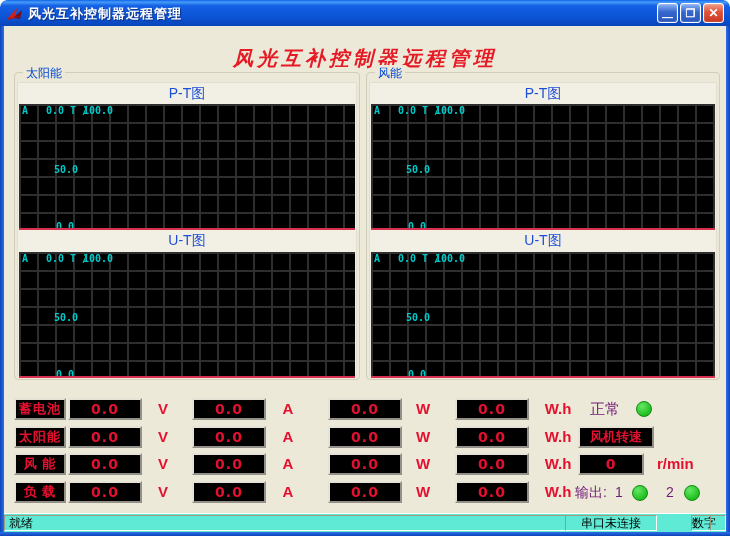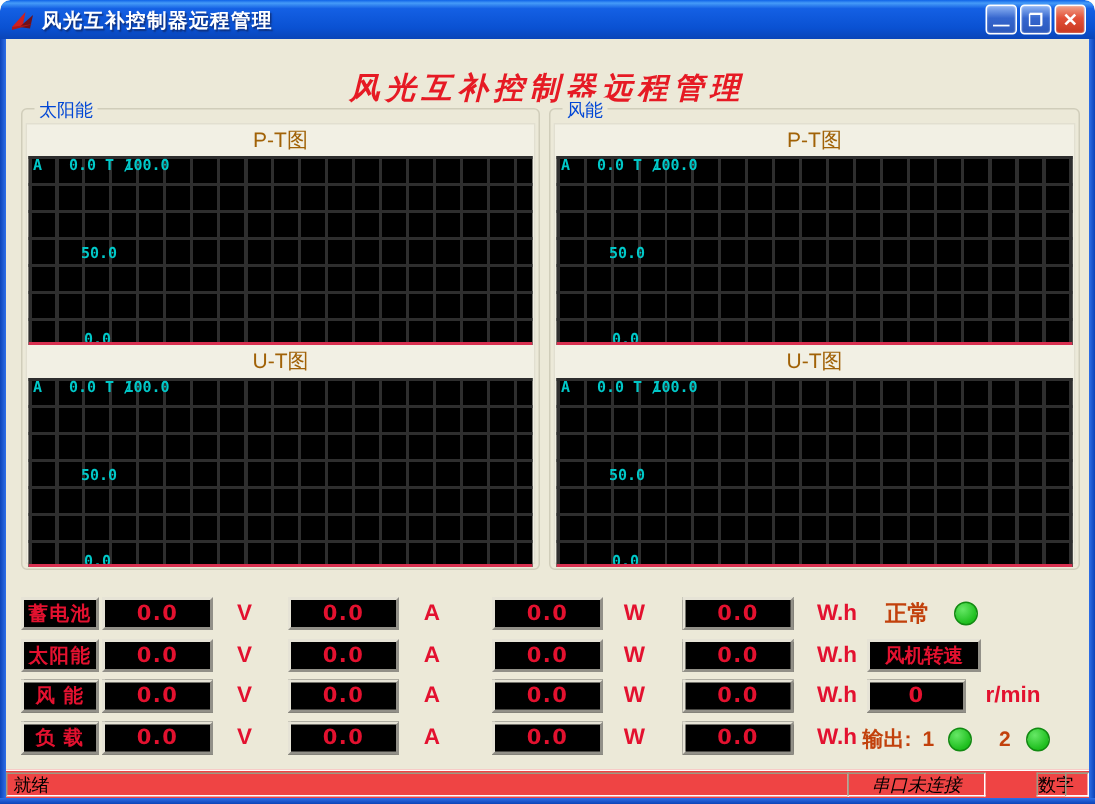--- a/index.html
+++ b/index.html
@@ -27,21 +27,21 @@
   .menuitem{padding:0 9px;height:100%;display:flex;align-items:center;cursor:default;}
   
   .heading{position:absolute;top:45px;left:0;right:0;text-align:center;color:#E61A24;
     font-family:"DejaVu Serif",serif;font-style:italic;font-weight:bold;font-size:20px;letter-spacing:4px;}
   
   .group{position:absolute;top:72px;height:308px;border:1px solid #D0CDBA;border-radius:4px;box-sizing:border-box;}
   .group.left{left:14px;width:346px;}
   .group.right{left:366px;width:354px;}
   .glabel{position:absolute;top:-8px;left:8px;background:#ECE9D8;padding:0 3px;color:#0046D5;font-size:12px;}
   .card{position:absolute;left:2px;right:2px;top:9px;bottom:3px;background:#F2F0E4;border:1px solid #E2DFD0;box-sizing:border-box;}
-  .ctitle{position:absolute;left:0;right:0;height:21px;text-align:center;font-size:14px;color:#a16207;line-height:21px;}
+  .ctitle{position:absolute;left:0;right:0;height:21px;text-align:center;font-size:14px;color:#1d4ed8;line-height:21px;}
   .ctitle.t1{top:0;}
   .ctitle.t2{top:147px;}
   .chart{position:absolute;left:1px;right:1px;height:126px;background-color:#000;overflow:hidden;
     background-image:repeating-linear-gradient(to right,#2E2E2E 0 2px,transparent 2px 18px),
                      repeating-linear-gradient(to bottom,#2E2E2E 0 2px,transparent 2px 18px);}
   .chart.c1{top:21px;}
   .chart.c2{top:169px;}
   .chart::after{content:"";position:absolute;left:0;right:0;bottom:0;height:2px;background:#D83050;}
   .cl{position:absolute;color:#00C8C8;font-family:"DejaVu Sans Mono",monospace;font-size:10px;font-weight:bold;white-space:nowrap;}
   .cl.a{top:1px;left:3px;}
@@ -59,30 +59,30 @@
   .disp.d2{left:192px;width:70px;}
   .disp.d3{left:328px;width:70px;}
   .disp.d4{left:455px;width:70px;}
   .unit{position:absolute;top:2px;color:#E3112F;font-weight:bold;font-size:15px;text-align:center;}
   .unit.u1{left:145px;width:36px;}
   .unit.u2{left:270px;width:36px;}
   .unit.u3{left:405px;width:36px;}
   .unit.u4{left:535px;width:46px;}
   .led{position:absolute;width:14px;height:14px;border-radius:50%;border:1px solid #128A12;
     background:radial-gradient(circle at 35% 30%,#66E866,#1FBF1F 70%);}
-  .blacktext{position:absolute;color:#c2410c;font-weight:bold;font-size:15px;}
+  .blacktext{position:absolute;color:#701a75;font-weight:normal;font-size:15px;}
   .fanbox{left:578px;width:72px;font-size:13px;letter-spacing:0;}
   .fandisp{left:578px;width:62px;}
   .runit{position:absolute;left:657px;top:2px;color:#E3112F;font-weight:bold;font-size:15px;}
   
-  .statusbar{position:absolute;left:4px;right:4px;bottom:4px;height:18px;background:#ef4444;border-top:1px solid #FFF;z-index:4;}
+  .statusbar{position:absolute;left:4px;right:4px;bottom:4px;height:18px;background:#5eead4;border-top:1px solid #FFF;z-index:4;}
   .sbpanel{position:absolute;top:1px;height:14px;border:1px solid;border-color:#9D9A84 #FFF #FFF #9D9A84;
     font-size:12px;color:#000;padding-top:0;line-height:14px;box-sizing:content-box;}
   .sb1{left:0;width:556px;padding-left:4px;}
-  .sb2{left:561px;width:90px;text-align:center;font-style:italic;}
+  .sb2{left:561px;width:90px;text-align:center;}
   .sb3{left:687px;width:46px;text-align:left;}
   .sb4{left:706px;width:14px;}
 </style>
 </head>
 <body>
 
 <div class="window">
 
   <div class="titlebar">
     <span class="appicon">

